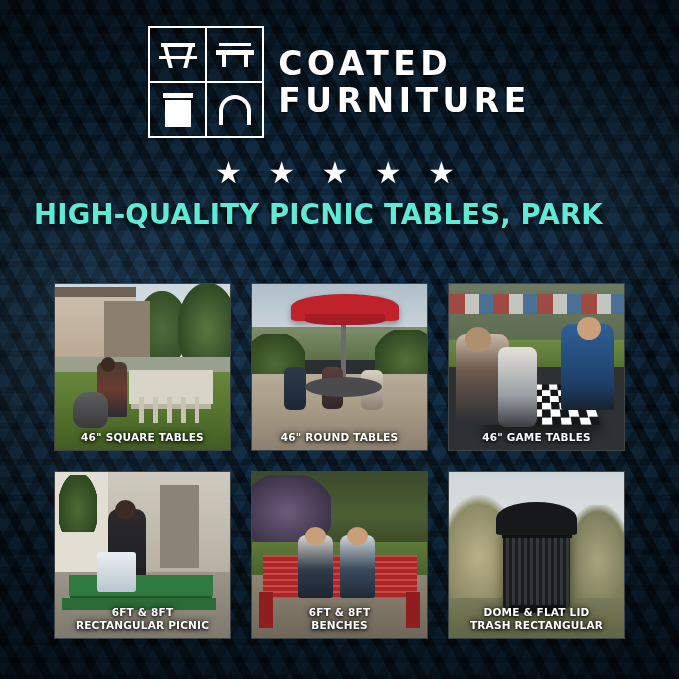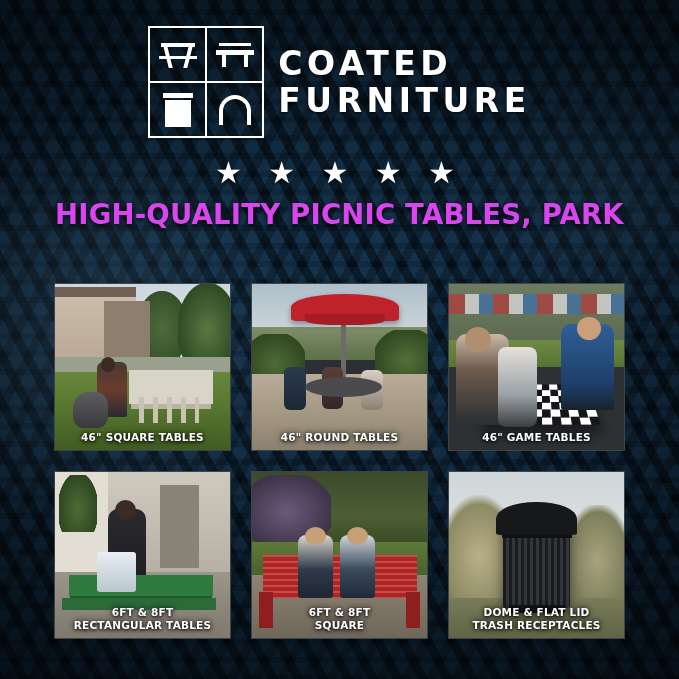--- a/index.html
+++ b/index.html
@@ -181,22 +181,22 @@
     letter-spacing: 9px;
     line-height: 1;
     text-shadow: 0 2px 4px rgba(0,0,0,0.7);
   }
 
   
   .headline {
     position: absolute;
     left: 0; right: 0;
     top: 198px;
-    text-align: center;
-    color: #d946ef;
+    text-align: left;
+    color: #5eead4;
     font-family: "DejaVu Sans", sans-serif;
     font-weight: 700;
     font-size: 27.5px;
     line-height: 1.18;
     letter-spacing: 0.2px;
     text-shadow: 0 2px 5px rgba(0,0,0,0.85);
     padding: 0 34px;
   }
   .headline .l2 { display: block; }
 
@@ -446,21 +446,21 @@
           <div class="s4-plant"></div>
             <div class="s4-ground"></div>
           <div class="s4-woman"></div>
             <div class="s4-whead"></div>
           <div class="s4-table"></div>
             <div class="s4-seat"></div>
           <div class="s4-bag"></div>
         </div>
         <div class="cap">
           <span>6FT &amp; 8FT</span><br>
-          <span>RECTANGULAR TABLES</span>
+          <span>RECTANGULAR PICNIC</span>
         </div>
       </div>
 
       <div class="cell">
         <div class="scene">
           <div class="s5-sky"></div>
             <div class="s5-trees"></div>
             <div class="s5-trees2"></div>
           <div class="s5-grass"></div>
             <div class="s5-ground"></div>
@@ -468,36 +468,36 @@
             <div class="s5-benchslat"></div>
           <div class="s5-benchL"></div>
             <div class="s5-benchR"></div>
           <div class="s5-k1"></div>
             <div class="s5-k1h"></div>
           <div class="s5-k2"></div>
             <div class="s5-k2h"></div>
         </div>
         <div class="cap">
           <span>6FT &amp; 8FT</span><br>
-          <span>SQUARE</span>
+          <span>BENCHES</span>
         </div>
       </div>
 
       <div class="cell">
         <div class="scene">
           <div class="s6-sky"></div>
             <div class="s6-grass"></div>
           <div class="s6-plume1"></div>
             <div class="s6-plume2"></div>
           <div class="s6-can"></div>
             <div class="s6-band"></div>
             <div class="s6-dome"></div>
           <div class="s6-base"></div>
         </div>
         <div class="cap">
           <span>DOME &amp; FLAT LID</span><br>
-          <span>TRASH RECEPTACLES</span>
+          <span>TRASH RECTANGULAR</span>
         </div>
       </div>
 
     </div>
   </div>
 </div>
 
 </body></html>

